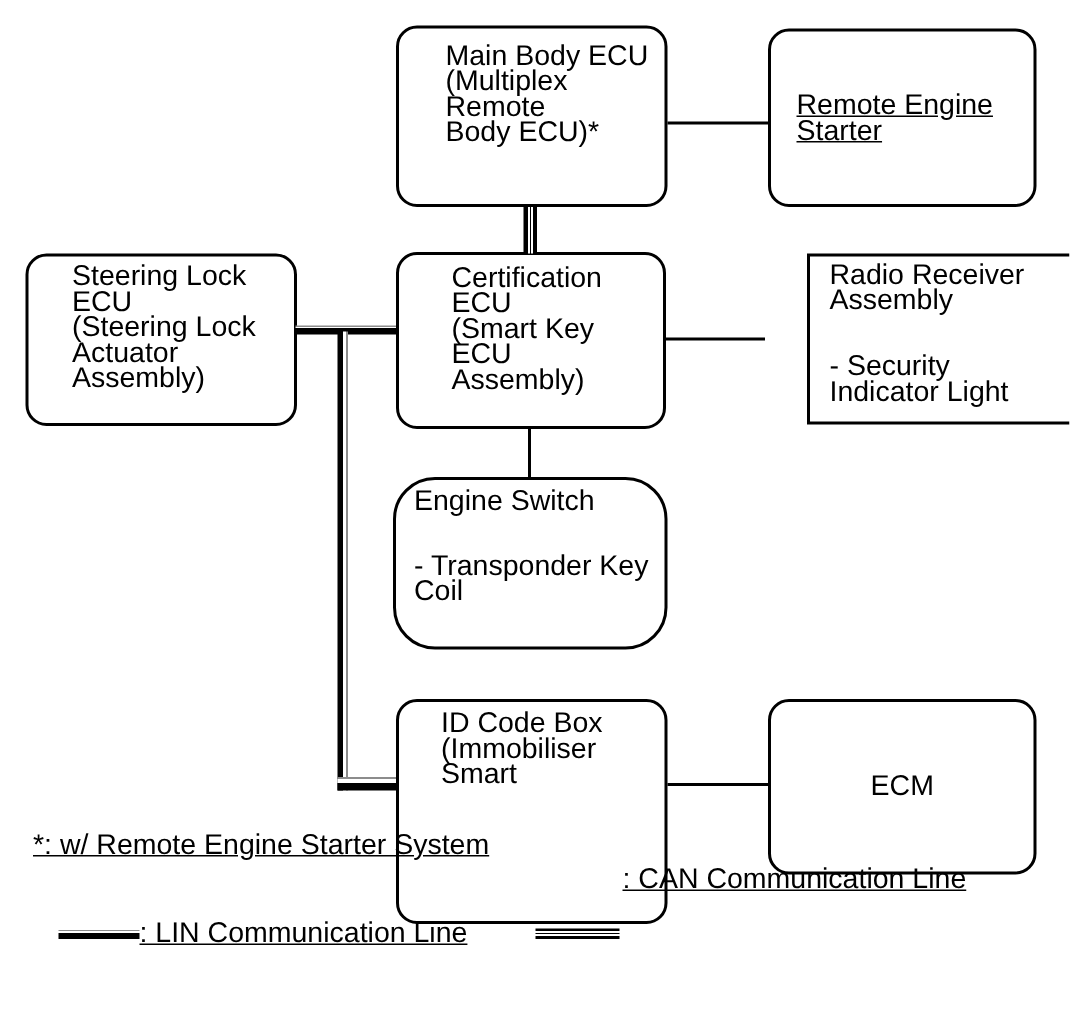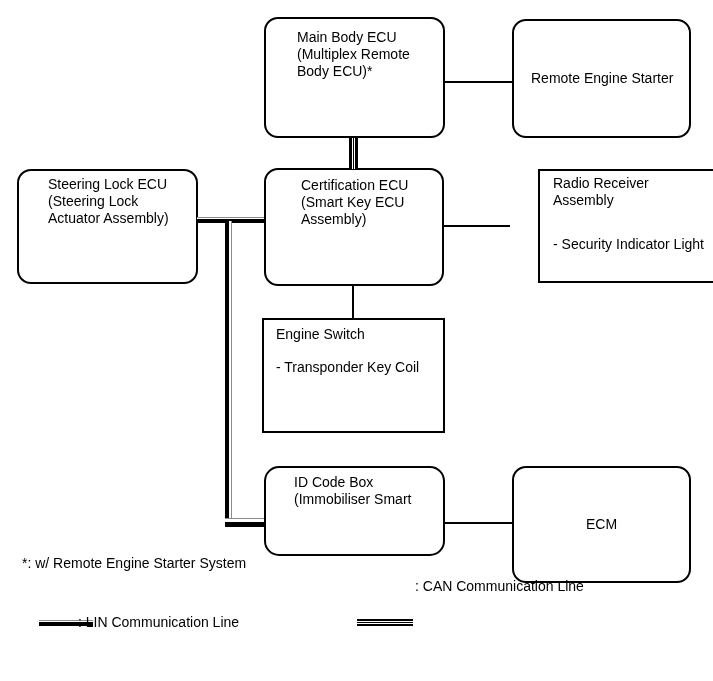--- a/index.html
+++ b/index.html
@@ -1,18 +1,18 @@
 <!DOCTYPE html>
 <html><head>
 <meta charset="utf-8">
 <style>
   html,body{margin:0;padding:0;background:#fff;}
   .canvas{
     position:relative;width:713px;height:681px;background:#ffffff;
-    font-family:"Liberation Sans",sans-serif;font-size:14px;line-height:17px;color:#000;
+    font-family:"Liberation Sans",sans-serif;font-size:19px;line-height:17px;color:#000;
     overflow:hidden;
   }
   .box{
     position:absolute;border:2px solid #000;box-sizing:border-box;background:#fff;
   }
   .rounded{border-radius:14px;}
   .box .ln{display:block;}
   .vcenter{display:flex;flex-direction:column;justify-content:center;}
   .allcenter{display:flex;align-items:center;justify-content:center;text-align:center;}
   .conn{position:absolute;background:#000;}
@@ -29,60 +29,60 @@
     background:linear-gradient(to right,#000000 0 4px,#ffffff 4px 6px,#8c8c8c 6px 7px);
   }
   .can-v{
     position:absolute;width:9px;
     background:linear-gradient(to right,#000000 0 3px,#ffffff 3px 4px,#000000 4px 5px,#ffffff 5px 6px,#000000 6px 9px);
   }
   .can-h{
     position:absolute;height:7px;
     background:linear-gradient(to bottom,#000000 0 2px,#ffffff 2px 3px,#000000 3px 4px,#ffffff 4px 5px,#000000 5px 7px);
   }
-  .txt{position:absolute;white-space:nowrap;}
+  .txt{position:absolute;white-space:nowrap;text-decoration:underline;}
 </style>
 </head>
 <body>
 
 <div class="canvas">
 
   <div class="box rounded" style="left:264px;top:17px;width:181px;height:121px;padding:10px 8px 0 31px;">
     <span class="ln">Main Body ECU</span>
     <span class="ln">(Multiplex Remote</span>
     <span class="ln">Body ECU)*</span>
   </div>
 
-  <div class="box rounded vcenter" style="left:512px;top:19px;width:179px;height:119px;padding:0 6px 0 17px;">
+  <div class="box rounded vcenter" style="left:512px;top:19px;width:179px;height:119px;padding:0 6px 0 17px;text-decoration:underline;">
     <span class="ln">Remote Engine Starter</span>
   </div>
 
   <div class="box rounded" style="left:17px;top:169px;width:181px;height:115px;padding:5px 8px 0 29px;">
     <span class="ln">Steering Lock ECU</span>
     <span class="ln">(Steering Lock</span>
     <span class="ln">Actuator Assembly)</span>
   </div>
 
   <div class="box rounded" style="left:264px;top:168px;width:180px;height:118px;padding:7px 8px 0 35px;">
     <span class="ln">Certification ECU</span>
     <span class="ln">(Smart Key ECU</span>
     <span class="ln">Assembly)</span>
   </div>
 
   <div class="box" style="left:510px;top:169px;width:181px;height:114px;padding:4px 6px 0 13px;margin-left:28px;">
     <span class="ln">Radio Receiver Assembly</span>
     <span class="ln" style="margin-top:27px;">- Security Indicator Light</span>
   </div>
 
-  <div class="box" style="left:262px;top:318px;width:183px;height:115px;padding:6px 6px 0 12px;">
+  <div class="box" style="left:262px;top:318px;width:183px;height:115px;padding:6px 6px 0 12px;border-radius:28px;">
     <span class="ln">Engine Switch</span>
-    <span class="ln" style="margin-top:16px;">- Transponder Key Coil</span>
+    <span class="ln" style="margin-top:26px;">- Transponder Key Coil</span>
   </div>
 
-  <div class="box rounded" style="left:264px;top:466px;width:181px;height:90px;padding:6px 8px 0 28px;border-radius:15px;">
+  <div class="box rounded" style="left:264px;top:466px;width:181px;height:150px;padding:6px 8px 0 28px;">
     <span class="ln">ID Code Box</span>
     <span class="ln">(Immobiliser Smart</span>
   </div>
 
   <div class="box rounded allcenter" style="left:512px;top:466px;width:179px;height:117px;">
     <span>ECM</span>
   </div>
 
   <div class="conn" style="left:445px;top:81px;width:67px;height:2px;"></div>
   <div class="conn" style="left:444px;top:225px;width:66px;height:2px;"></div>
@@ -91,18 +91,18 @@
 
   <div class="can-v" style="left:349px;top:138px;height:31px;"></div>
 
   <div class="lin-h" style="left:197px;top:217px;width:67px;"></div>
   <div class="lin-v" style="left:225px;top:221px;height:306px;"></div>
   <div class="lin-h2" style="left:225px;top:518px;width:39px;"></div>
 
   <div class="txt" style="left:22px;top:555px;">*: w/ Remote Engine Starter System</div>
 
   <div class="lin-h" style="left:39px;top:620px;width:54px;"></div>
-  <div class="txt" style="left:78px;top:614px;">: LIN Communication Line</div>
+  <div class="txt" style="left:93px;top:614px;">: LIN Communication Line</div>
 
   <div class="can-h" style="left:357px;top:619px;width:56px;"></div>
   <div class="txt" style="left:415px;top:578px;">: CAN Communication Line</div>
 
 </div>
 
 </body></html>

